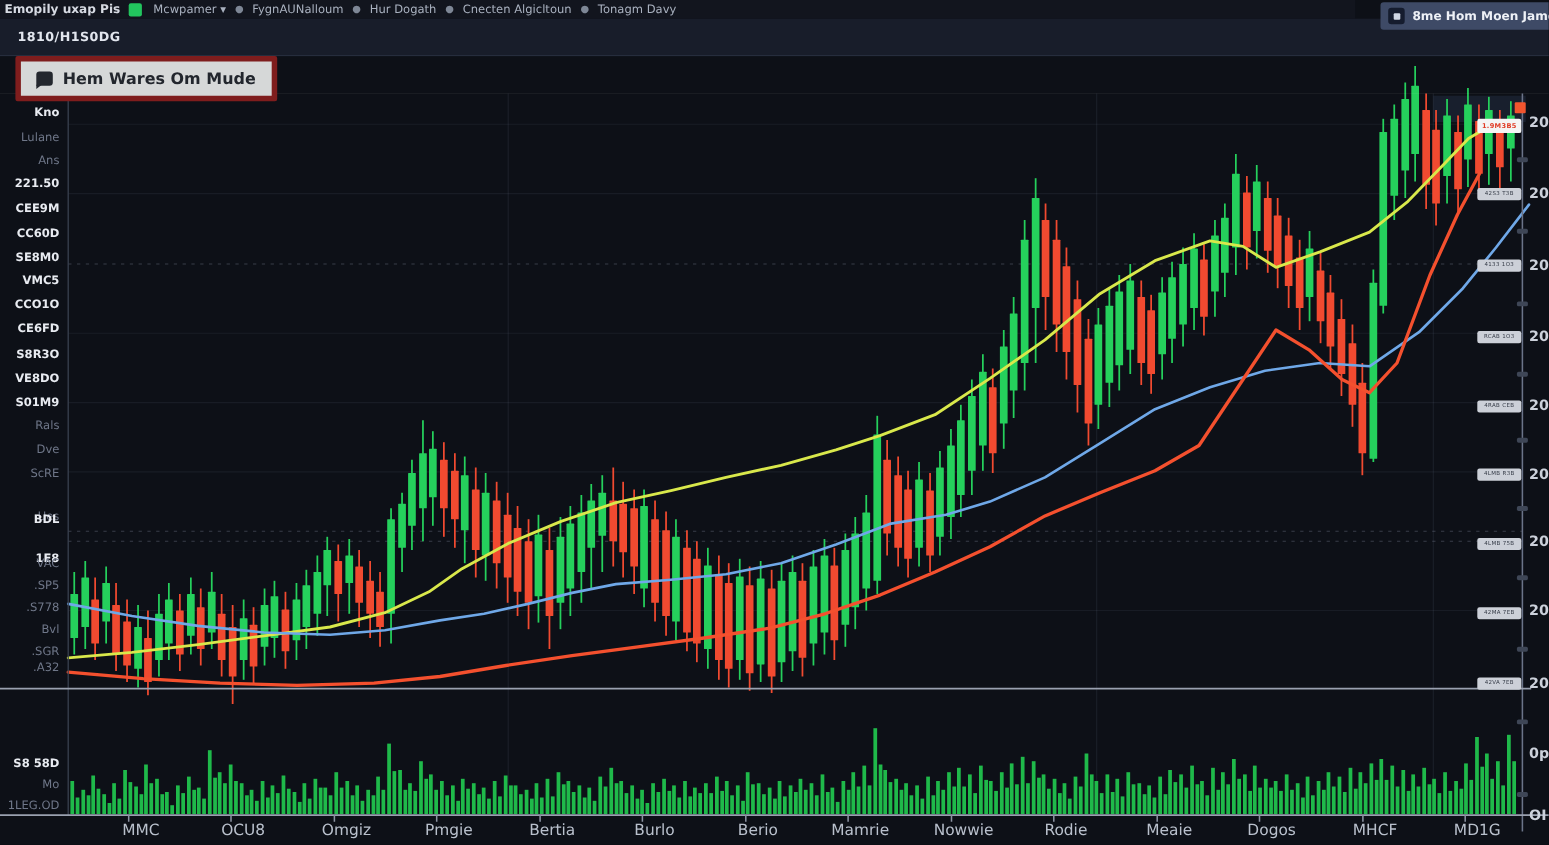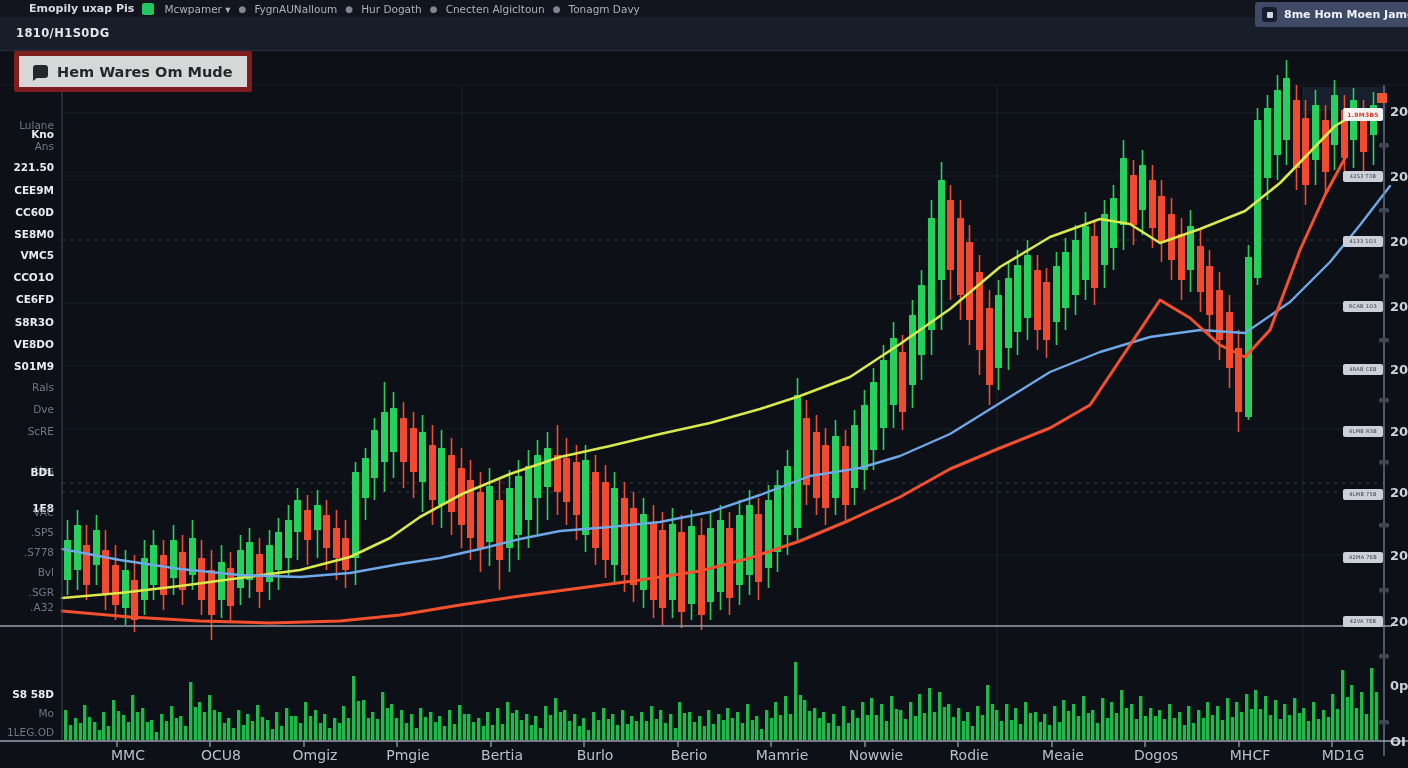--- a/index.html
+++ b/index.html
@@ -1,20 +1,20 @@
 <!DOCTYPE html>
 <html><head>
 <meta charset="utf-8">
 <style>
   html,body{margin:0;padding:0;background:#0c0f17;}
   body{width:1408px;height:768px;position:relative;overflow:hidden;
        font-family:"DejaVu Sans","Liberation Sans",sans-serif;}
   .abs{position:absolute;}
   
-  #row1{left:0;top:0;width:1232px;height:17px;background:#12151e;display:flex;align-items:center;z-index:5;padding-left:25px;}
+  #row1{left:0;top:0;width:1232px;height:17px;background:#12151e;display:flex;align-items:center;z-index:5;}
   #app-title{color:#d6dae2;font-size:11px;font-weight:600;margin-left:4px;white-space:nowrap;}
   #row1-square{width:12px;height:12px;background:#22c55e;border-radius:2px;margin:0 10px 0 8px;flex:0 0 auto;}
   .menu-item{color:#a9b1bf;font-size:10.5px;white-space:nowrap;}
   .menu-sep{color:#7e8796;font-size:9px;margin:0 8px;}
   #row2{left:0;top:17px;width:1408px;height:33px;background:#181d2a;border-bottom:1px solid #262d3d;z-index:5;}
   #symbol{position:absolute;left:16px;top:9px;color:#e2e6ee;font-size:11.5px;font-weight:600;letter-spacing:.4px;}
   #status{position:absolute;right:6px;top:6px;display:flex;align-items:center;gap:14px;}
   .status-text{color:#c5cbd7;font-size:10.5px;white-space:nowrap;}
   .status-strong{color:#dde1e9;font-weight:600;}
   .gap-left{margin-left:46px;}
@@ -675,21 +675,21 @@
     </span>
   <span id="tr-label">8me Hom Moen Jamoo</span>
 </div>
 
 <div id="mode-btn" class="abs">
   <span id="mode-icon"></span>
   <span id="mode-label">Hem Wares Om Mude</span>
 </div>
 
 <div id="sidebar" class="abs ovl" style="left:0;top:0;width:62px;height:768px;">
-    <span class="sb" style="top: 96px; margin-top: 32px;">Kno</span>
+    <span class="sb" style="top: 96px;">Kno</span>
     <span class="sb dim" style="top: 119px;">Lulane</span>
     <span class="sb dim" style="top: 140px;">Ans</span>
     <span class="sb" style="top: 161px;">221.50</span>
     <span class="sb" style="top: 184px;">CEE9M</span>
     <span class="sb" style="top: 206px;">CC60D</span>
     <span class="sb" style="top: 228px;">SE8M0</span>
     <span class="sb" style="top: 249px;">VMC5</span>
     <span class="sb" style="top: 271px;">CCO1O</span>
     <span class="sb" style="top: 293px;">CE6FD</span>
     <span class="sb" style="top: 316px;">S8R3O</span>

